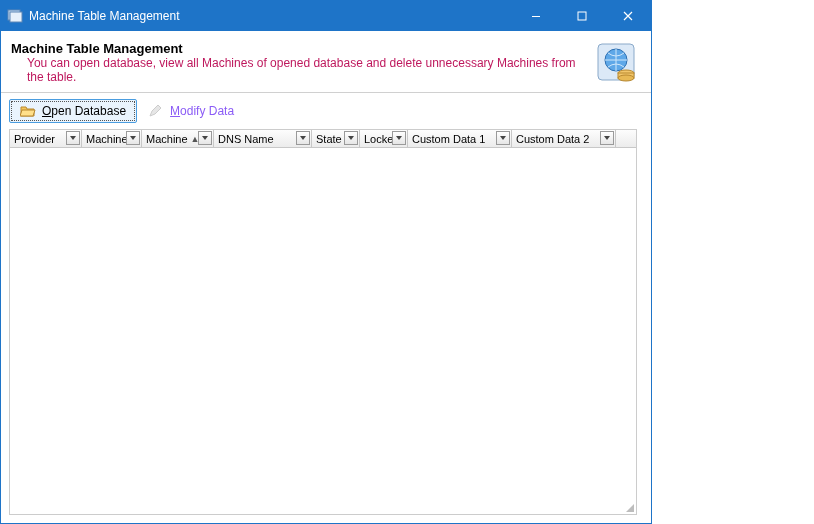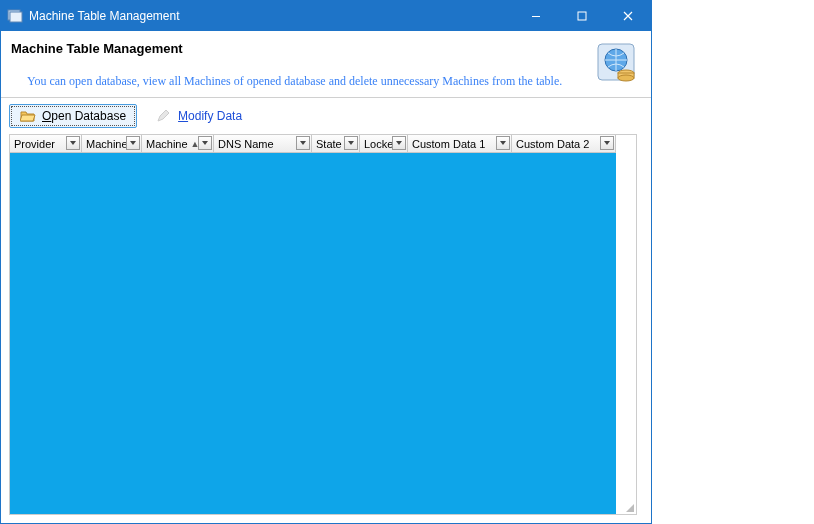--- a/index.html
+++ b/index.html
@@ -5,31 +5,31 @@
   * { box-sizing: border-box; margin: 0; padding: 0; }
   html, body { width: 814px; height: 524px; font-family: "Segoe UI", Tahoma, sans-serif; font-size: 12px; overflow: hidden; }
   .window { width: 652px; height: 524px; border: 1px solid #1e74c8; display: flex; flex-direction: column; background: #fff; }
   .titlebar { height: 30px; background: #1e74c8; display: flex; align-items: center; color: #fff; padding-left: 6px; }
   .titlebar .app-icon { width: 16px; height: 16px; margin-right: 6px; display: flex; align-items: center; justify-content: center; }
   .titlebar .title { flex: 1; font-size: 12px; }
   .winbtn { width: 46px; height: 30px; display: flex; align-items: center; justify-content: center; color: #fff; }
   .content-header { display: flex; align-items: flex-start; padding: 10px 14px 8px 10px; }
   .content-header .txt { flex: 1; }
   .content-header .heading { font-size: 13px; font-weight: bold; color: #000; }
-  .content-header .sub { font-size: 12px; color: #3b82f6; padding-left: 16px; margin-top: 18px; font-family: Liberation Serif, serif; }
+  .content-header .sub { font-size: 12px; color: #be185d; padding-left: 16px; margin-top: 0; }
   .globe-icon { width: 42px; height: 42px; margin-left: 10px; }
   .sep { height: 1px; background: #d0d0d0; margin: 0; }
-  .toolbar { display: flex; align-items: center; gap: 8px; padding: 6px 8px; }
+  .toolbar { display: flex; align-items: center; gap: 0; padding: 6px 8px; }
   .tbtn { height: 24px; display: flex; align-items: center; gap: 6px; padding: 0 10px; border: 1px solid transparent; border-radius: 2px; background: transparent; font-size: 12px; cursor: default; }
   .tbtn.primary { border: 1px solid #4a9de0; background: #eaf4fd; color: #000; outline: 1px dotted #555; outline-offset: -3px; }
   .tbtn .ul { text-decoration: underline; }
-  .tbtn.disabled { color: #1d4ed8; }
+  .tbtn.disabled { color: #8b5cf6; }
   .tbtn.disabled svg { opacity: 0.5; }
   .tbtn .icn { width: 16px; height: 16px; display: flex; align-items: center; justify-content: center; }
-  .grid-wrap { flex: 1; margin: 0 14px 8px 8px; border: 1px solid #ccc; background: #0ea5e9; position: relative; display: flex; flex-direction: row; }
+  .grid-wrap { flex: 1; margin: 0 14px 8px 8px; border: 1px solid #ccc; background: #d946ef; position: relative; display: flex; flex-direction: column; }
   .colheaders { display: flex; height: 18px; background: linear-gradient(#fdfdfd,#ececec); border-bottom: 1px solid #c8c8c8; font-size: 11px; color: #000; }
   .col { display: flex; align-items: center; border-right: 1px solid #c8c8c8; padding-left: 4px; position: relative; overflow: hidden; white-space: nowrap; }
   .col .dd { position: absolute; right: 1px; top: 1px; width: 14px; height: 14px; border: 1px solid #9a9a9a; background: linear-gradient(#fff,#e6e6e6); display: flex; align-items: center; justify-content: center; }
   .col .sort { margin-left: 3px; font-size: 9px; color: #555; }
   .grid-body { flex: 1; background: #fff; }
   .resize-grip { position: absolute; right: 2px; bottom: 2px; width: 12px; height: 12px; }
   .resize-grip::before { content: ""; position: absolute; right: 0; bottom: 0; width: 0; height: 0; border-left: 8px solid transparent; border-bottom: 8px solid #bdbdbd; }
 </style>
 </head>
 <body>

